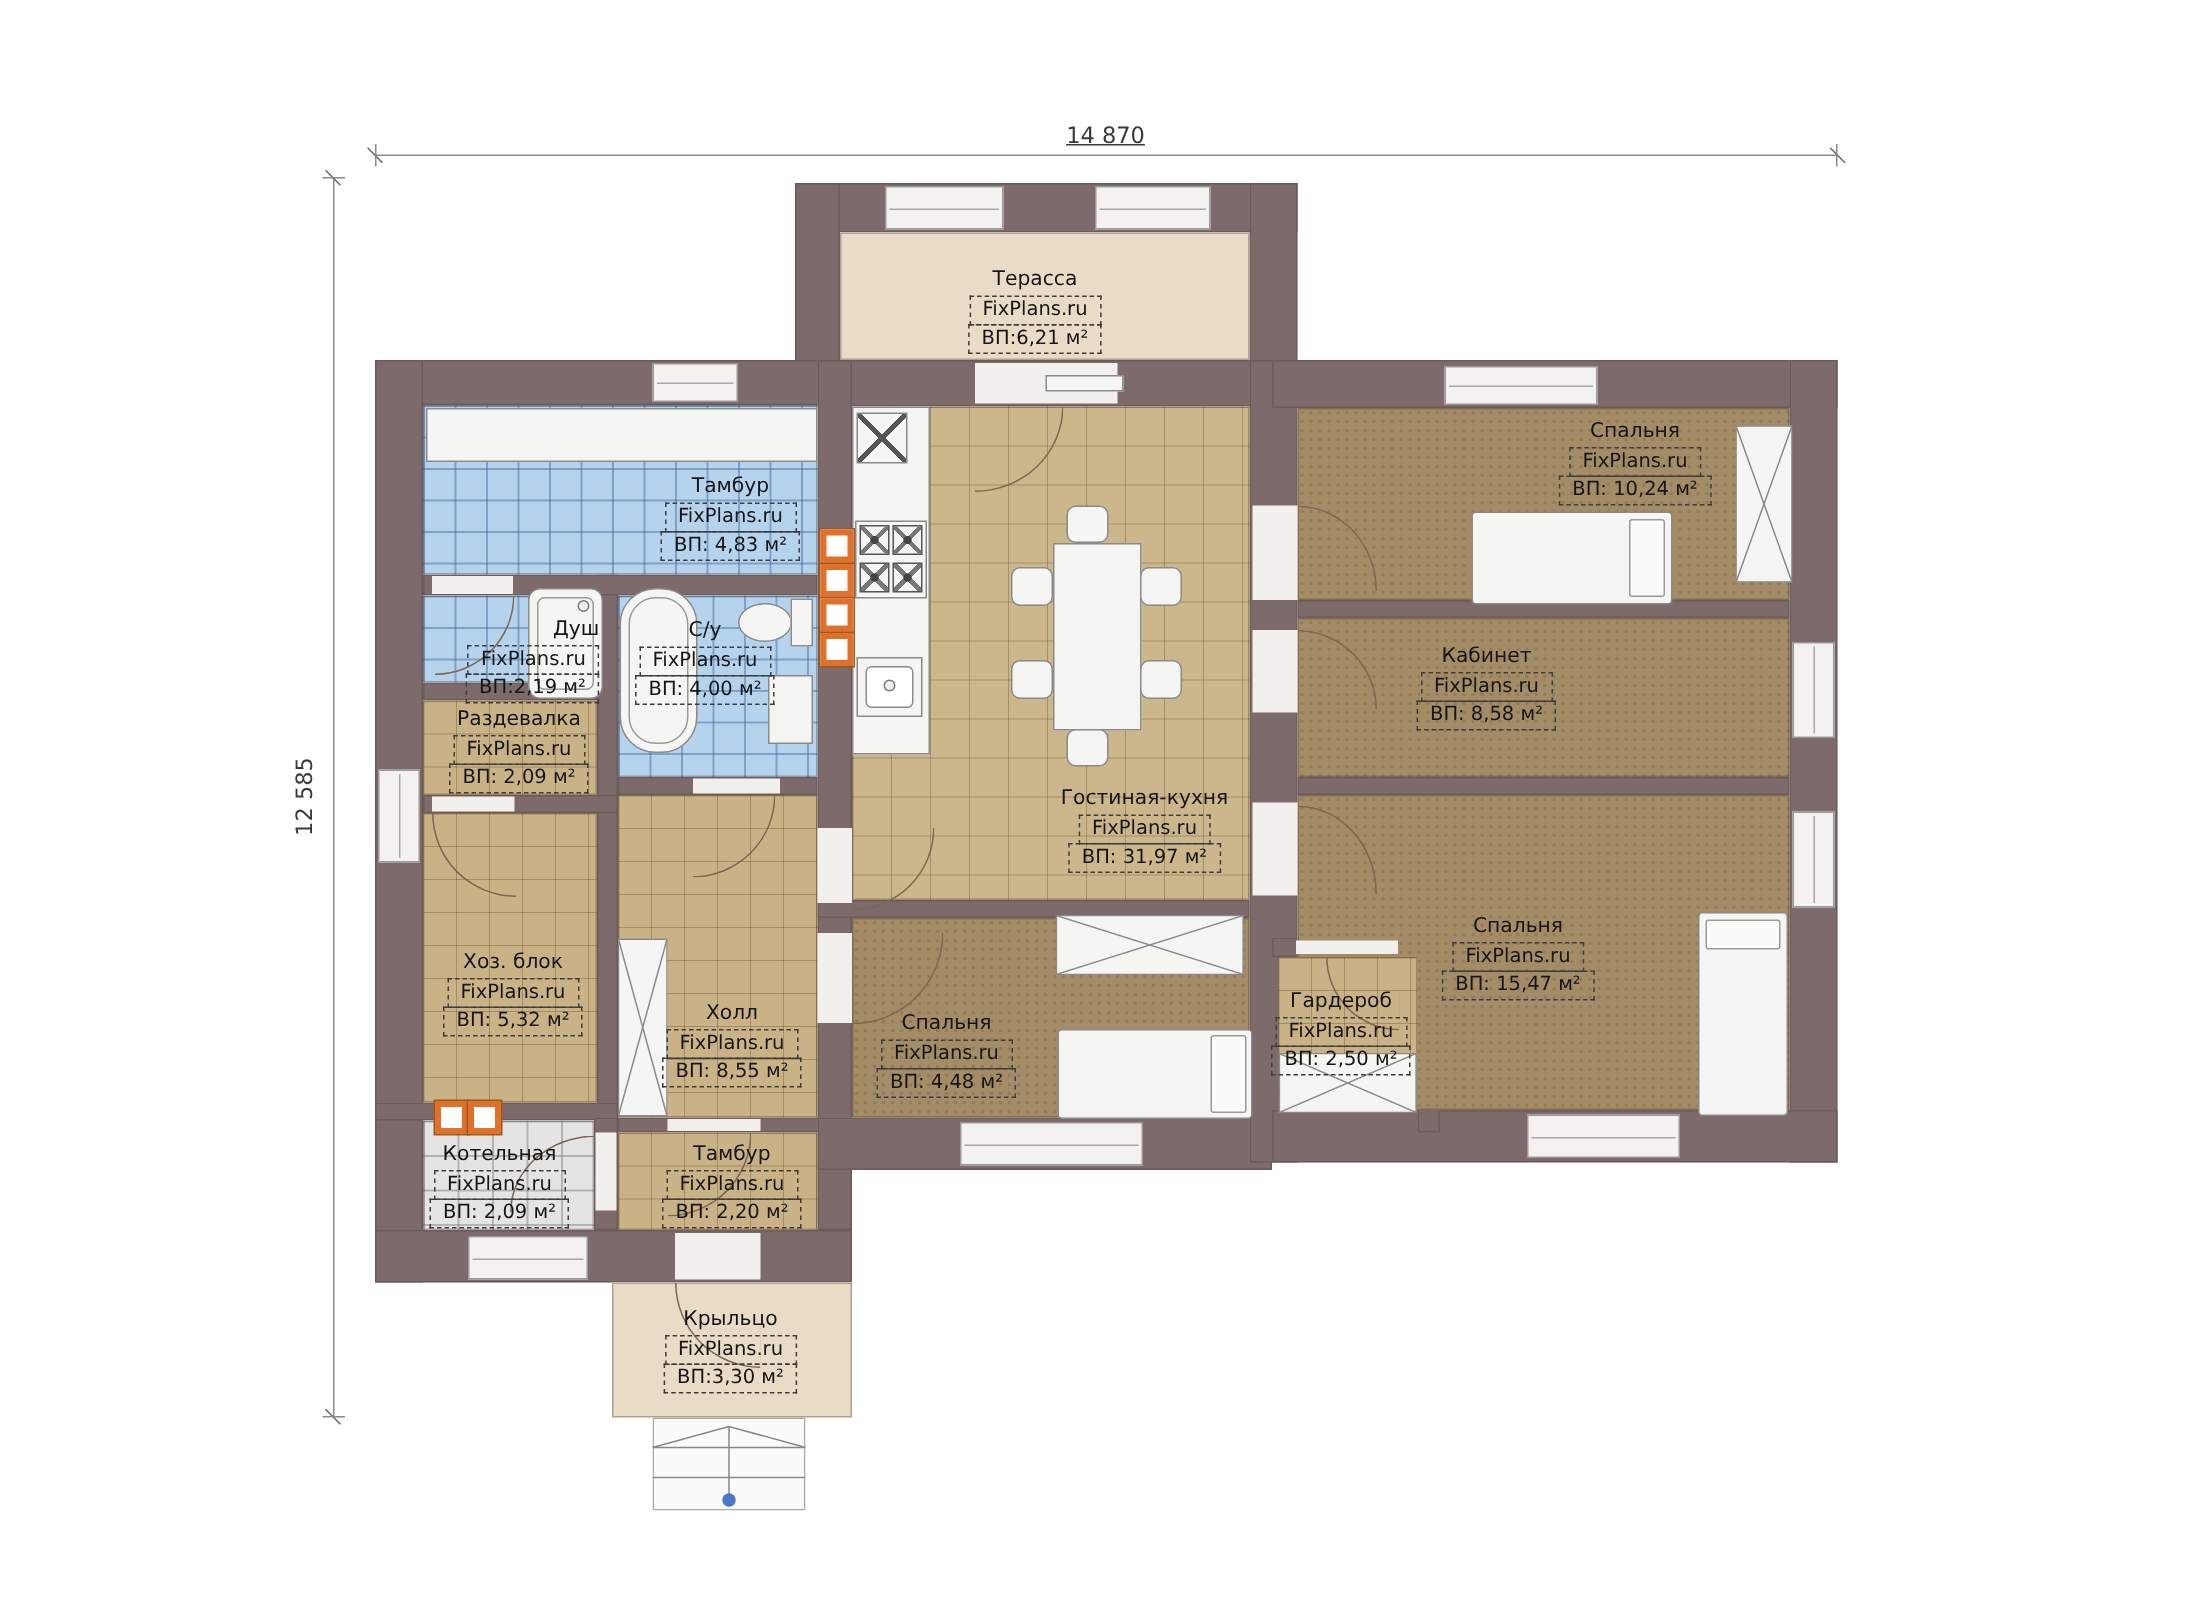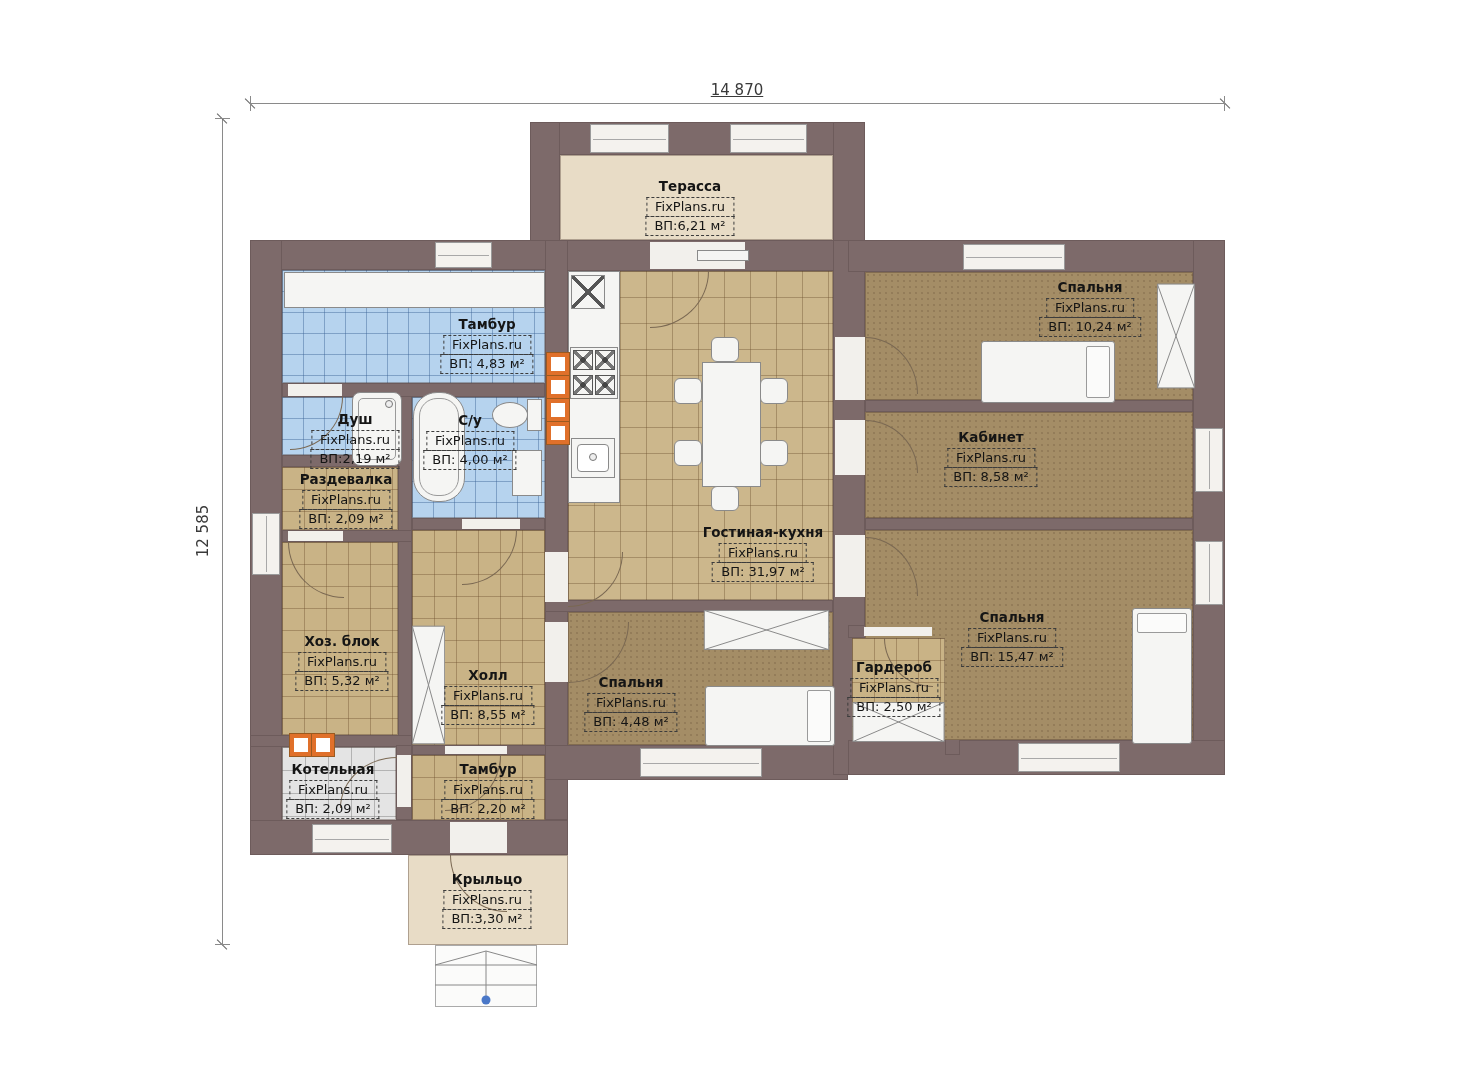--- a/index.html
+++ b/index.html
@@ -58,21 +58,21 @@
           background:radial-gradient(circle at 50% 50%,#444 2.5px,transparent 3px),
                      linear-gradient(45deg,transparent 44%,#777 44%,#777 56%,transparent 56%),
                      linear-gradient(-45deg,transparent 44%,#777 44%,#777 56%,transparent 56%);}
   .sink-in{position:absolute;background:#fff;border:1px solid #8a8a8a;border-radius:4px;z-index:11;}
   .xbox{position:absolute;z-index:10;}
   .marker{position:absolute;width:14px;height:14px;background:#fff;border:4px solid #e0702a;
           box-shadow:0 0 0 1px #9a5a20;z-index:15;}
   
   .rlabel{position:absolute;transform:translate(-50%,-50%);display:flex;flex-direction:column;
           align-items:center;z-index:30;color:#151515;}
-  .rlabel .title{font-weight:bold;font-size:13.5px;margin-bottom:3px;white-space:nowrap;}
+  .rlabel .title{font-weight:normal;font-size:13.5px;margin-bottom:3px;white-space:nowrap;}
   .rlabel .box{border:1px dashed #3c3c3c;padding:0 8px;font-size:13px;line-height:18px;white-space:nowrap;}
   .rlabel .box.area{margin-top:-1px;}
   
   .dim{position:absolute;background:#8a8a8a;z-index:40;}
   .dimtick{position:absolute;width:14px;border-top:1.5px solid #666;z-index:40;}
   .dimlabel{position:absolute;font-size:15px;color:#3a3a3a;z-index:40;transform:translate(-50%,-50%);white-space:nowrap;}
   .dimlabel.rot{transform:translate(-50%,-50%) rotate(-90deg);}
   svg.abs{z-index:10;}
 </style>
 </head>
@@ -255,21 +255,21 @@
   <div class="rlabel" style="left:690px;top:207px;">
     <div class="title">Терасса</div>
     <div class="box">FixPlans.ru</div>
     <div class="box area">ВП:6,21 м²</div>
   </div>
   <div class="rlabel" style="left:487px;top:345px;">
     <div class="title">Тамбур</div>
     <div class="box">FixPlans.ru</div>
     <div class="box area">ВП: 4,83 м²</div>
   </div>
-  <div class="rlabel" style="left:355px;top:440px;">
+  <div class="rlabel" style="left:355px;top:440px;align-items:flex-end;">
     <div class="title">Душ</div>
     <div class="box">FixPlans.ru</div>
     <div class="box area">ВП:2,19 м²</div>
   </div>
   <div class="rlabel" style="left:470px;top:441px;">
     <div class="title">С/у</div>
     <div class="box">FixPlans.ru</div>
     <div class="box area">ВП: 4,00 м²</div>
   </div>
   <div class="rlabel" style="left:346px;top:500px;">

